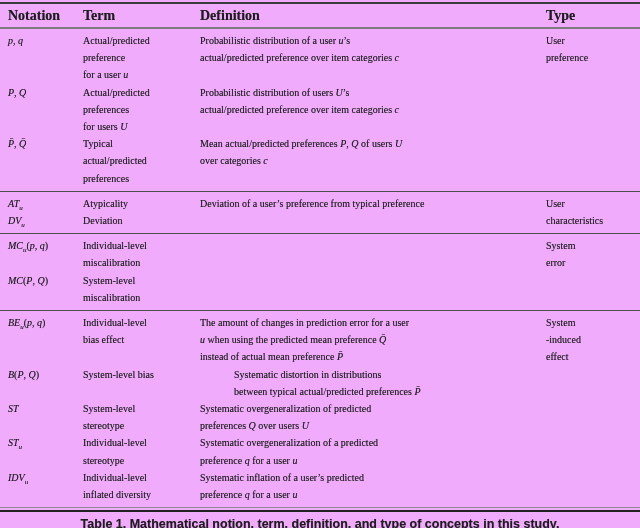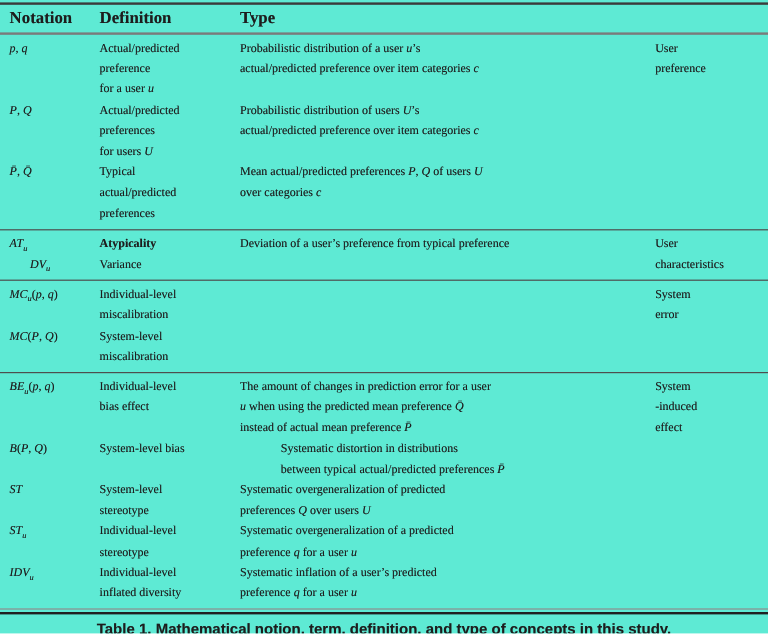--- a/index.html
+++ b/index.html
@@ -1,17 +1,17 @@
 <!DOCTYPE html>
 <html><head>
 <meta charset="utf-8">
 <style>
   html,body{margin:0;padding:0;background:#ffffff;}
   .page{
-    width:640px;height:528px;background:#5eead4;overflow:hidden;position:relative;
+    width:640px;height:528px;background:#f0abfc;overflow:hidden;position:relative;
     font-family:"Liberation Serif","DejaVu Serif",serif;
     color:#1d1d1d;
     text-shadow:0 0 0.5px rgba(40,40,40,0.55);
   }
   .rule-top{margin-top:2px;border-top:2px solid #3b3b3b;}
   .grid{display:grid;grid-template-columns:75px 117px 346px 94px;padding-left:8px;}
   .thead{padding-top:4px;padding-bottom:3px;font-weight:bold;font-size:14px;line-height:16px;}
   .rule-head{border-top:2px solid #7b7b7b;}
   .sec{font-size:10px;line-height:17.2px;padding-top:3px;padding-bottom:4px;}
   .sec + .sec{border-top:1.5px solid #4e4e4e;}
@@ -27,20 +27,21 @@
   }
 </style>
 </head>
 <body>
 
 <div class="page">
   <div class="rule-top"></div>
 
   <div class="grid thead">
     <div class="cell">Notation</div>
+    <div class="cell">Term</div>
     <div class="cell">Definition</div>
     <div class="cell">Type</div>
   </div>
 
   <div class="rule-head"></div>
 
   <div id="table-body">
       <div class="grid sec">
         <div class="cell" style="grid-area: 1 / 1;"><i>p</i>, <i>q</i></div>
         <div class="cell" style="grid-area: 1 / 2;">Actual/predicted<br>preference<br>for a user <i>u</i></div>
@@ -48,24 +49,24 @@
         <div class="cell" style="grid-area: 2 / 1;"><i>P</i>, <i>Q</i></div>
         <div class="cell" style="grid-area: 2 / 2;">Actual/predicted<br>preferences<br>for users <i>U</i></div>
         <div class="cell" style="grid-area: 2 / 3;">Probabilistic distribution of users <i>U</i>’s<br>actual/predicted preference over item categories <i>c⃗</i></div>
         <div class="cell" style="grid-area: 3 / 1;"><i>P̄</i>, <i>Q̄</i></div>
         <div class="cell" style="grid-area: 3 / 2;">Typical<br>actual/predicted<br>preferences</div>
         <div class="cell" style="grid-area: 3 / 3;">Mean actual/predicted preferences <i>P</i>, <i>Q</i> of users <i>U</i><br>over categories <i>c⃗</i></div>
         <div class="cell" style="grid-area: 1 / 4 / span 3;">User<br>preference</div>
       </div>
       <div class="grid sec">
         <div class="cell" style="grid-area: 1 / 1;"><i>AT</i><sub>u</sub></div>
-        <div class="cell" style="grid-area: 1 / 2; font-weight: bold;">Atypicality</div>
+        <div class="cell" style="grid-area: 1 / 2;">Atypicality</div>
         <div class="cell" style="grid-area: 1 / 3;">Deviation of a user’s preference from typical preference</div>
-        <div class="cell" style="grid-area: 2 / 1; margin-left: 17px;"><i>DV</i><sub>u</sub></div>
-        <div class="cell" style="grid-area: 2 / 2;">Variance</div>
+        <div class="cell" style="grid-area: 2 / 1;"><i>DV</i><sub>u</sub></div>
+        <div class="cell" style="grid-area: 2 / 2;">Deviation</div>
         <div class="cell" style="grid-area: 1 / 4 / span 2;">User<br>characteristics</div>
       </div>
       <div class="grid sec">
         <div class="cell" style="grid-area: 1 / 1;"><i>MC</i><sub>u</sub>(<i>p</i>, <i>q</i>)</div>
         <div class="cell" style="grid-area: 1 / 2;">Individual-level<br>miscalibration</div>
         <div class="cell" style="grid-area: 2 / 1;"><i>MC</i>(<i>P</i>, <i>Q</i>)</div>
         <div class="cell" style="grid-area: 2 / 2;">System-level<br>miscalibration</div>
         <div class="cell" style="grid-area: 1 / 4 / span 2;">System<br>error</div>
       </div>
       <div class="grid sec">

